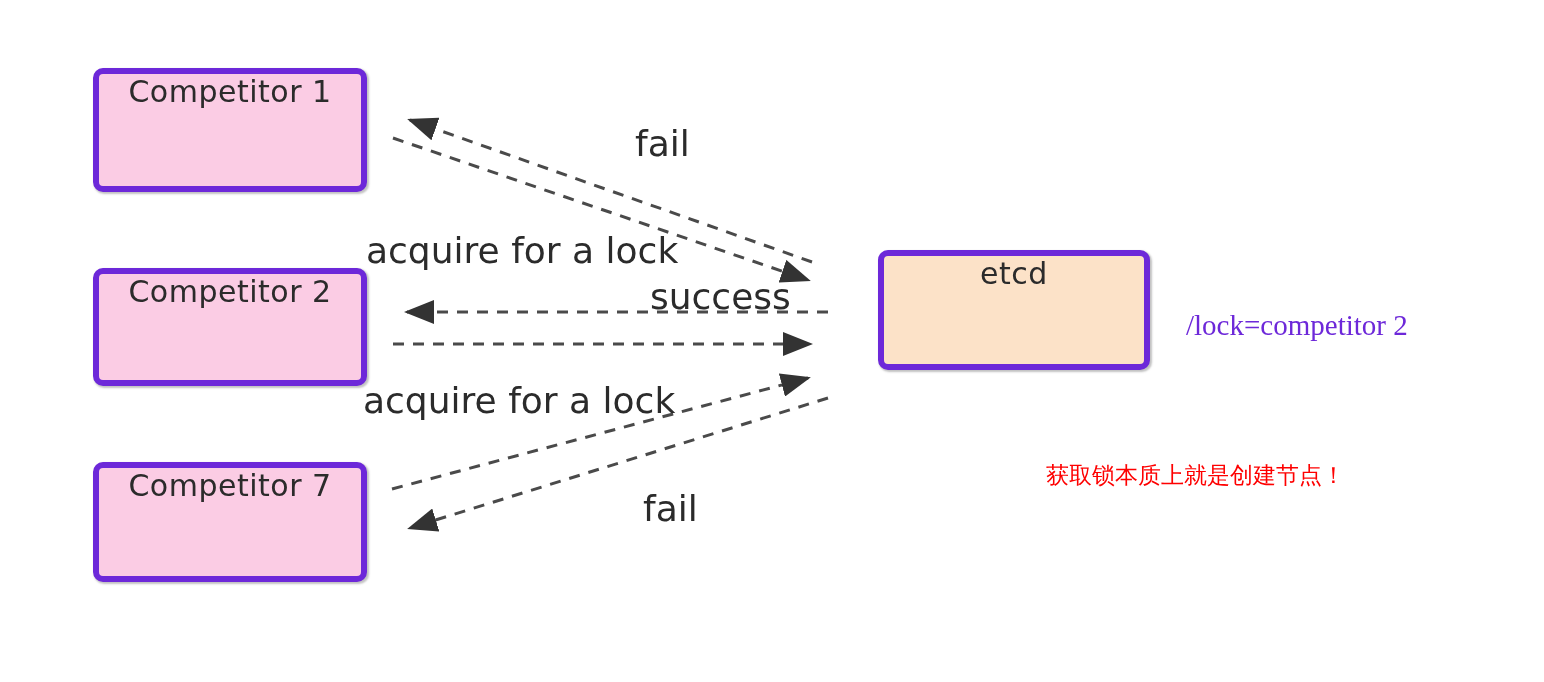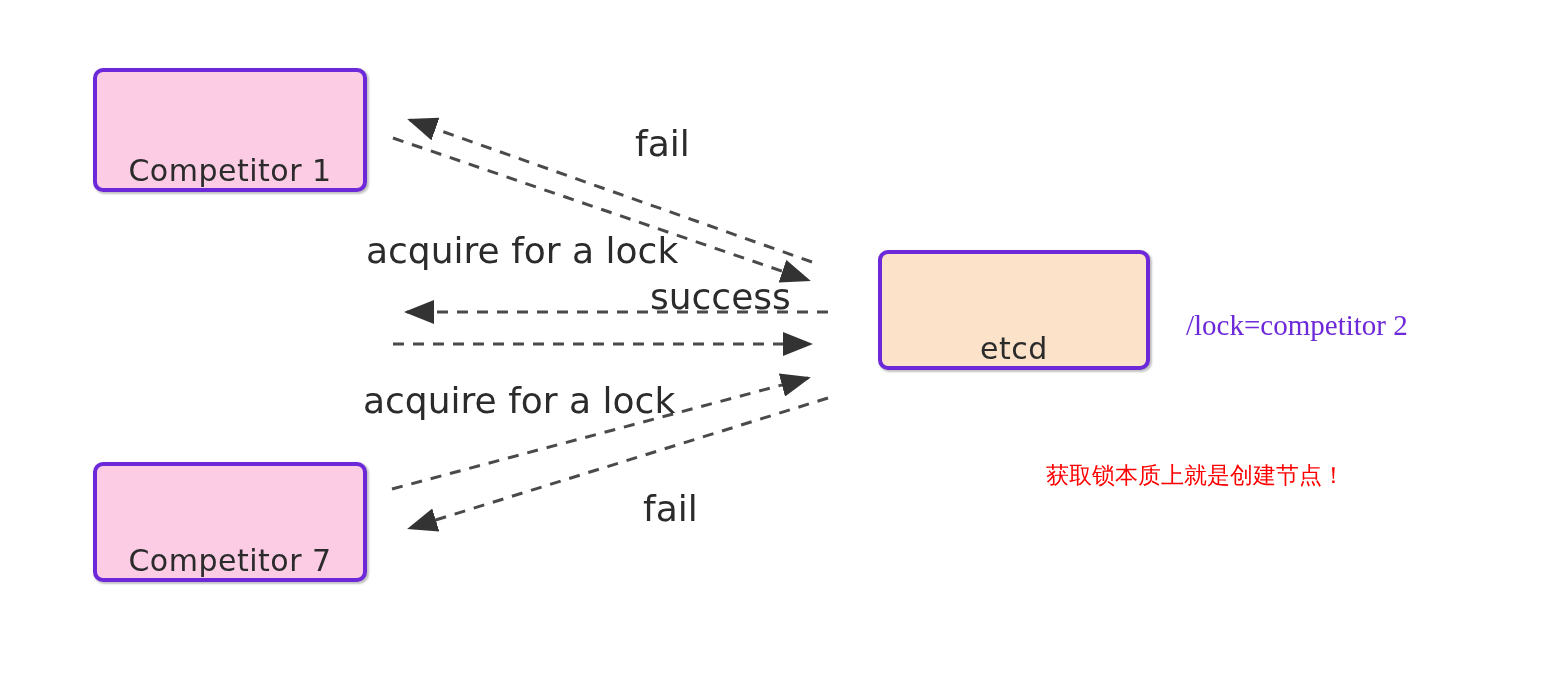--- a/index.html
+++ b/index.html
@@ -13,24 +13,24 @@
   #canvas {
     position: relative;
     width: 1544px;
     height: 682px;
     background: #ffffff;
     overflow: hidden;
   }
   .node {
     position: absolute;
     box-sizing: border-box;
-    border: 4px solid #6d28d9;
+    border: 6px solid #6d28d9;
     border-radius: 10px;
     display: flex;
-    align-items: flex-end;
+    align-items: flex-start;
     justify-content: center;
     box-shadow: 1.5px 1.5px 2px rgba(120,120,120,0.45);
   }
   .node-label {
     font-family: "DejaVu Sans", sans-serif;
     font-size: 30px;
     color: #2b2b2b;
     letter-spacing: 0.5px;
     white-space: nowrap;
   }
@@ -98,20 +98,23 @@
 
     <line x1="392" y1="489" x2="808" y2="378" stroke="#4a4a4a" stroke-width="3" stroke-dasharray="11 9" marker-end="url(#arrowRight)"></line>
 
     <line x1="828" y1="398" x2="410" y2="528" stroke="#4a4a4a" stroke-width="3" stroke-dasharray="11 9" marker-end="url(#arrowLeft)"></line>
   </svg>
 
   <div class="node competitor" style="left:93px; top:68px; width:274px; height:124px;">
     <span class="node-label">Competitor 1</span>
   </div>
 
+  <div class="node competitor" style="left:93px; top:268px; width:274px; height:118px;">
+    <span class="node-label">Competitor 2</span>
+  </div>
 
   <div class="node competitor" style="left:93px; top:462px; width:274px; height:120px;">
     <span class="node-label">Competitor 7</span>
   </div>
 
   <div class="node etcd-node" style="left:878px; top:250px; width:272px; height:120px;">
     <span class="node-label">etcd</span>
   </div>
 
   <div class="edge-label" style="left:635px; top:126px;">fail</div>

